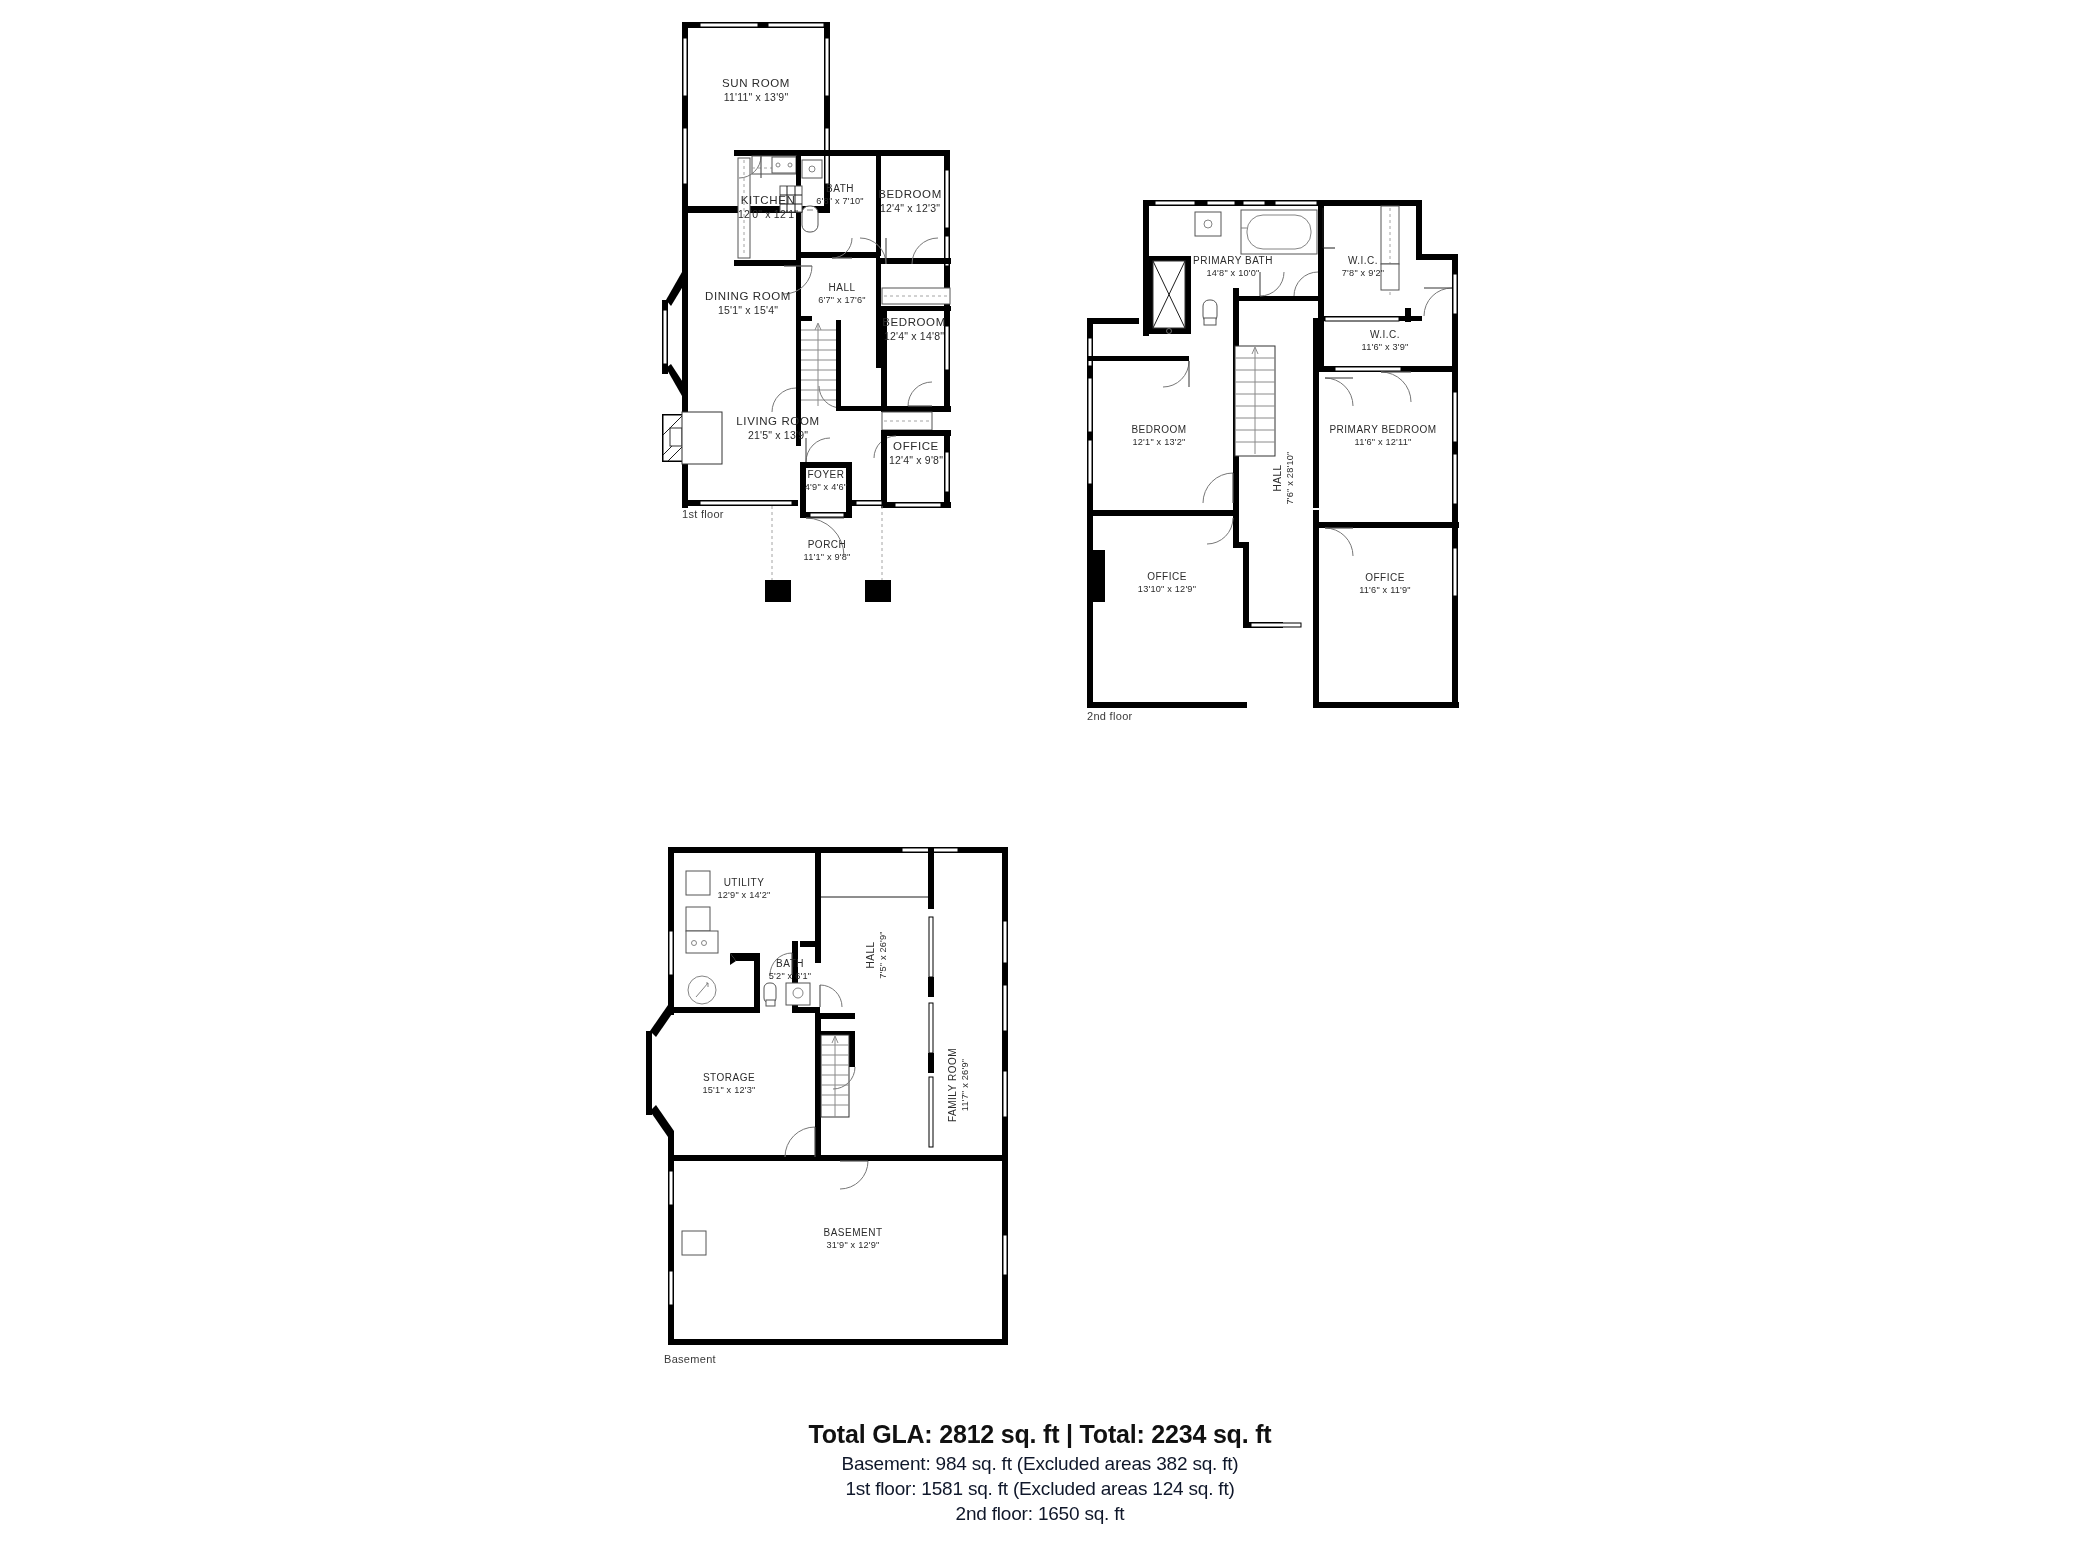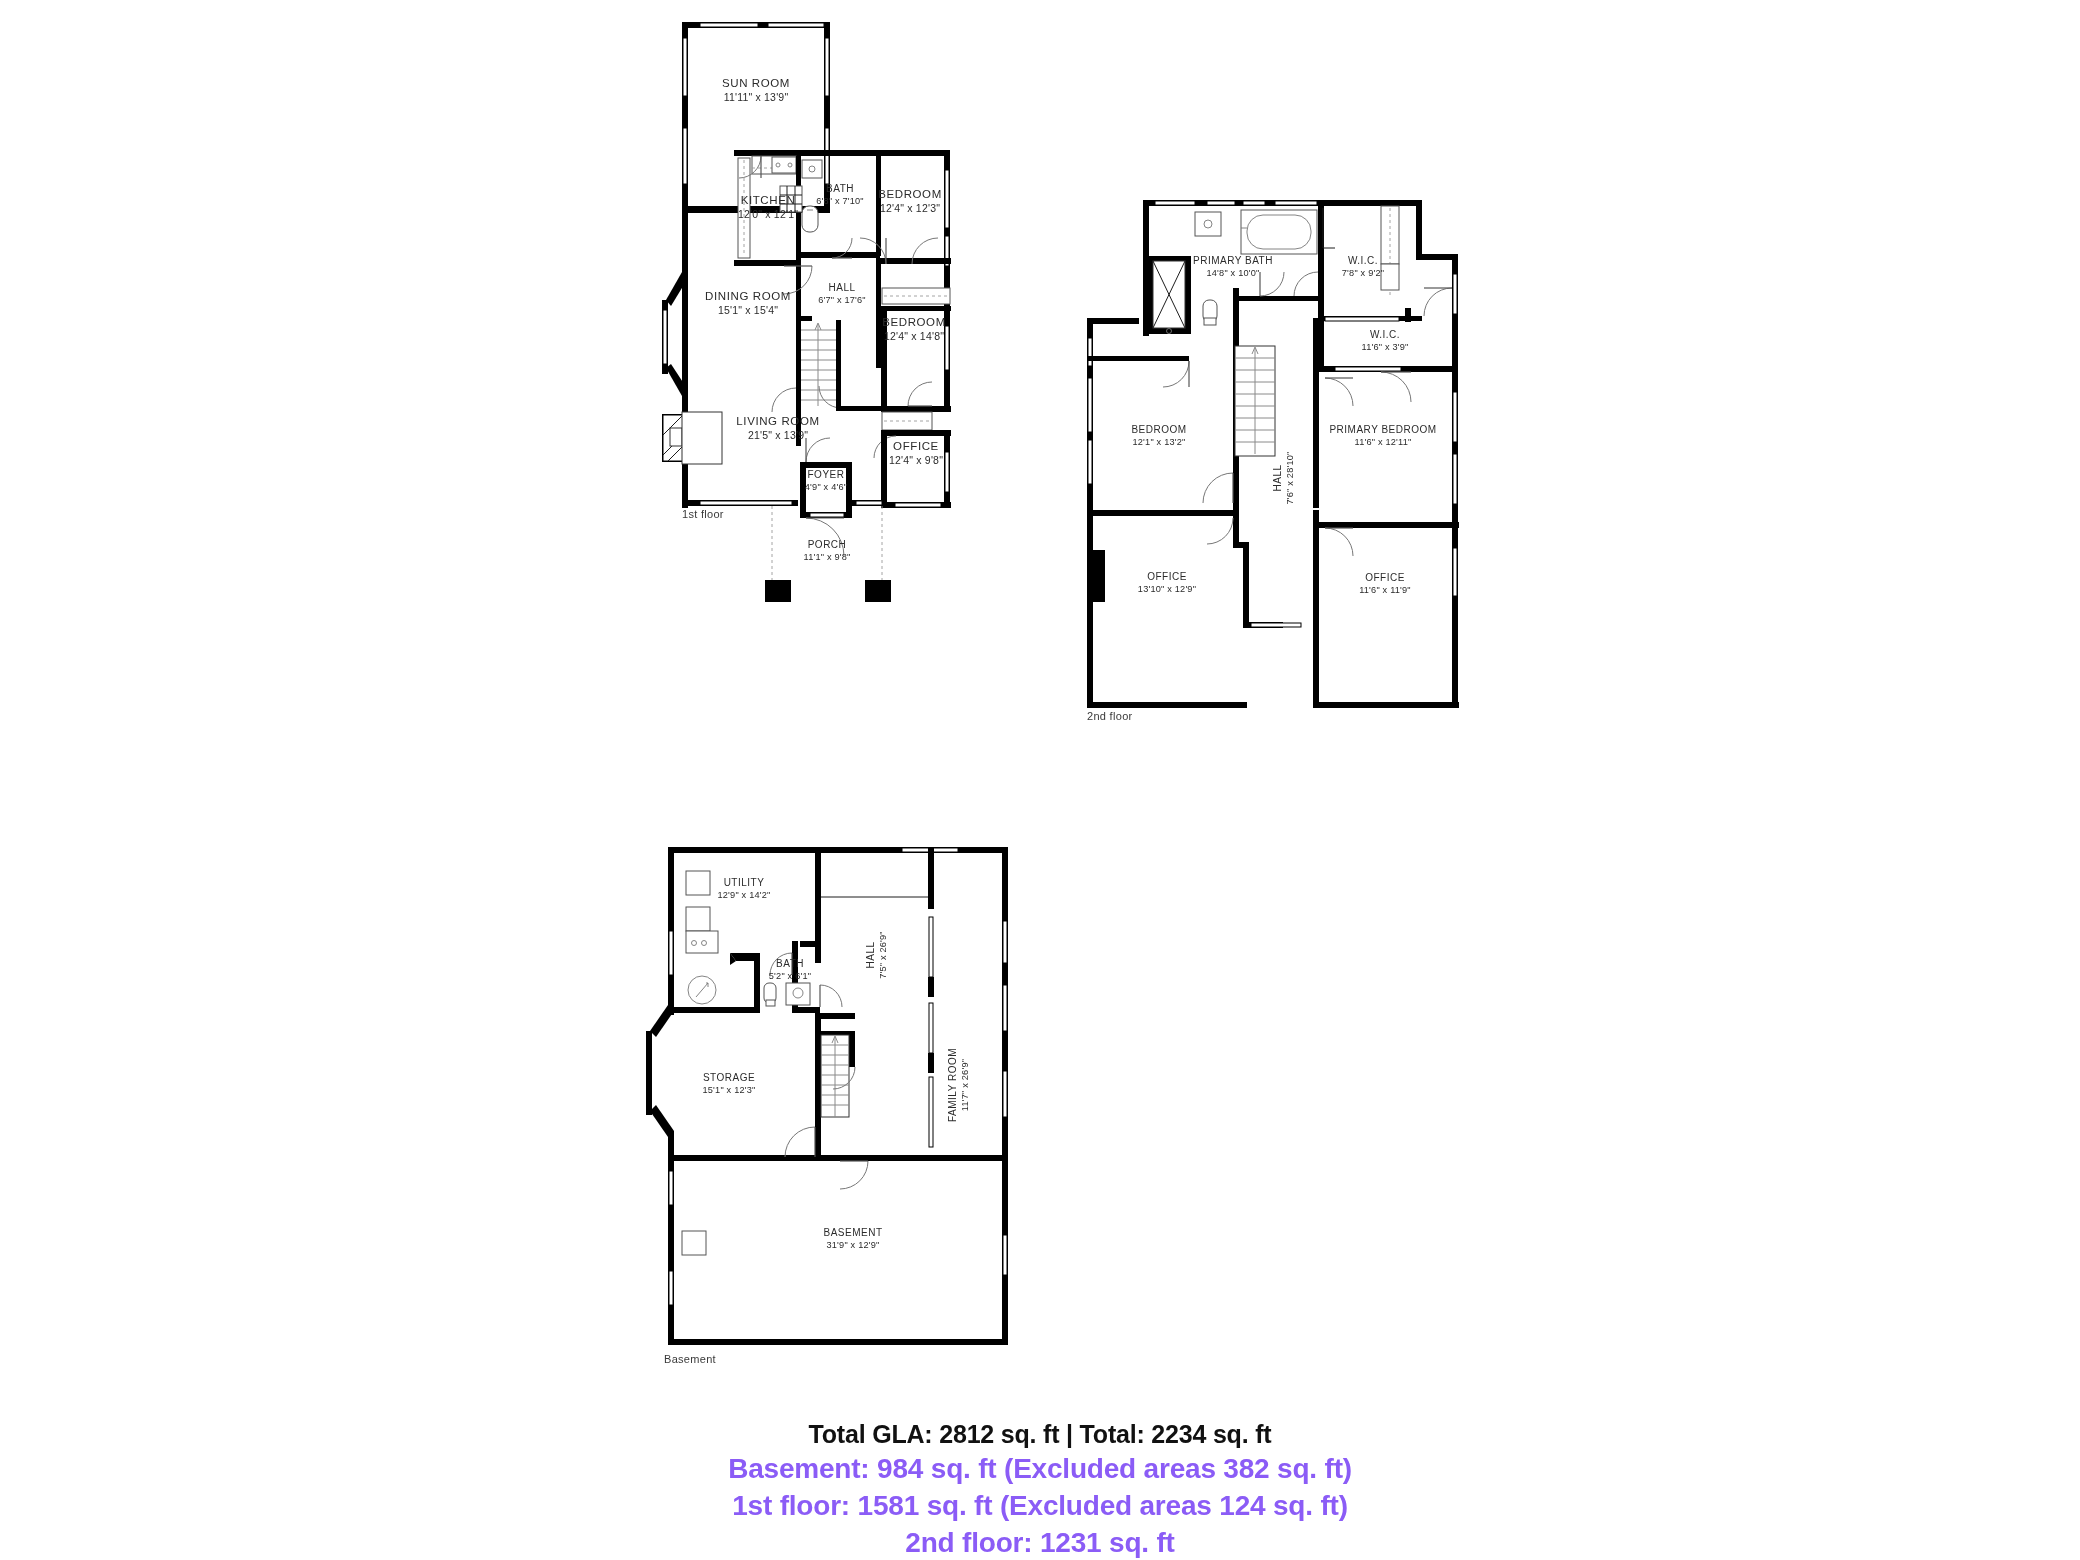--- a/index.html
+++ b/index.html
@@ -36,21 +36,21 @@
     position: absolute;
     left: 0; right: 0;
     top: 1418px;
     text-align: center;
   }
   .footer-main {
     font-size: 25px; font-weight: bold; color: #111;
     letter-spacing: -0.2px; line-height: 1.32;
   }
   .footer-line {
-    font-size: 28px; color: #8b5cf6; letter-spacing: -0.2px; line-height: 1.32; font-weight: bold;
+    font-size: 19px; color: #0f172a; letter-spacing: -0.2px; line-height: 1.32;
   }
 </style>
 </head>
 <body>
 
 <div id="page">
 
   <div class="plan" style="left:660px; top:10px;">
     <svg width="420" height="700" viewBox="0 0 420 700">
 
@@ -467,16 +467,16 @@
       </g>
 
       <text class="floor-label" x="24" y="528">Basement</text>
     </svg>
   </div>
 
   <div class="footer">
     <div class="footer-main">Total GLA: 2812 sq. ft | Total: 2234 sq. ft</div>
     <div class="footer-line">Basement: 984 sq. ft (Excluded areas 382 sq. ft)</div>
     <div class="footer-line">1st floor: 1581 sq. ft (Excluded areas 124 sq. ft)</div>
-    <div class="footer-line">2nd floor: 1231 sq. ft</div>
+    <div class="footer-line">2nd floor: 1650 sq. ft</div>
   </div>
 
 </div>
 
 </body></html>

